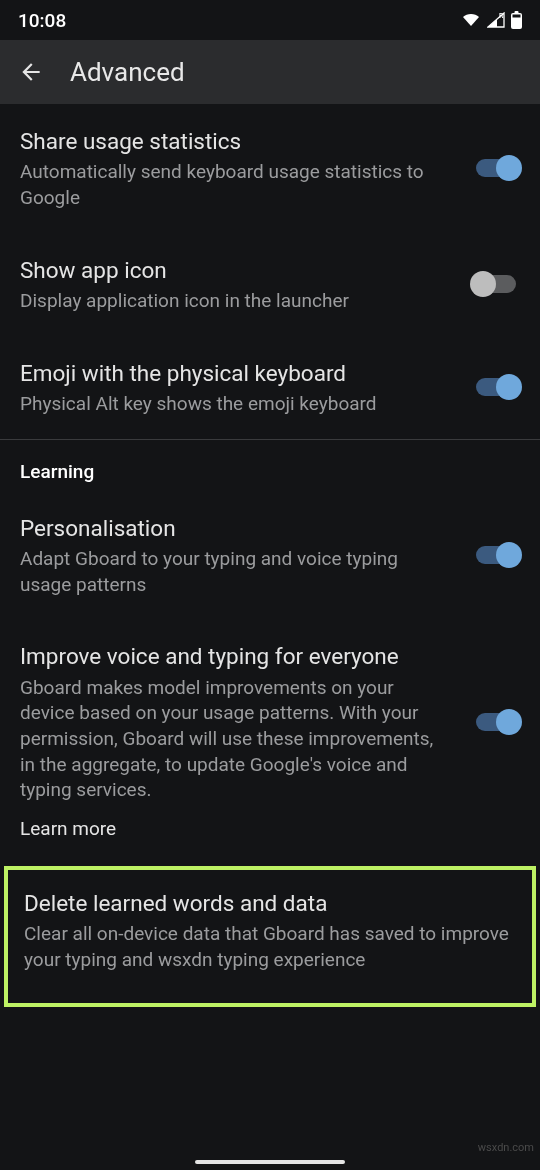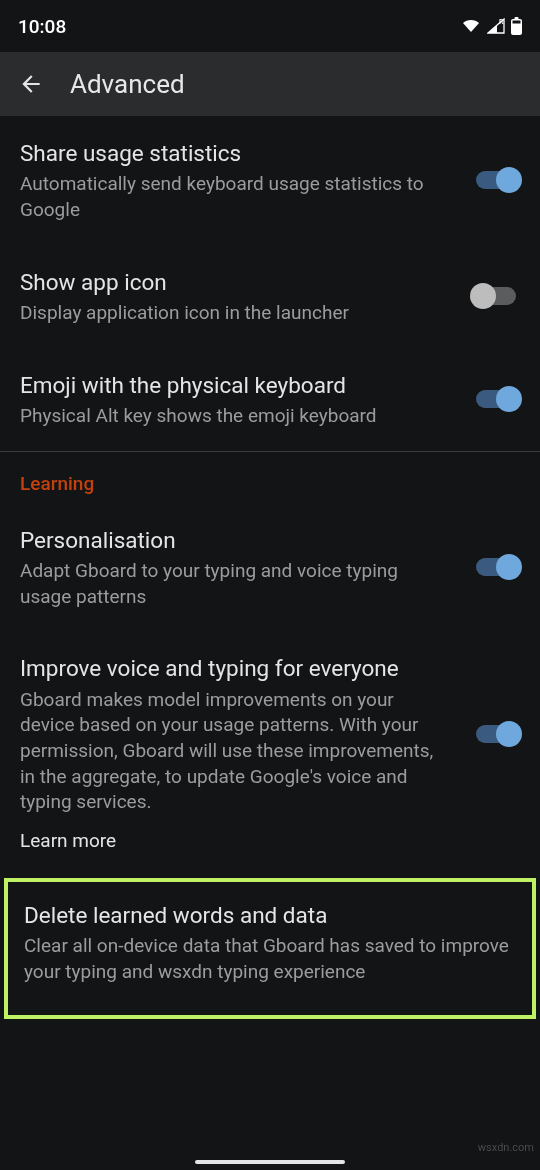--- a/index.html
+++ b/index.html
@@ -6,21 +6,21 @@
     body {
       width: 540px;
       height: 1170px;
       background: #131416;
       font-family: Roboto, -apple-system, sans-serif;
       color: #e5e5e5;
       overflow: hidden;
       position: relative;
     }
     .status-bar {
-      height: 52px;
+      height: 40px;
       display: flex;
       align-items: center;
       justify-content: space-between;
       padding: 0 18px;
       font-size: 19px;
       font-weight: 500;
       color: #ffffff;
     }
     .status-right {
       display: flex;
@@ -83,21 +83,21 @@
     }
     .toggle.on .toggle-track { background: #3b5a7f; }
     .toggle.on .toggle-thumb { background: #6fa8dc; right: -2px; }
     .toggle.off .toggle-track { background: #5b5c5e; }
     .toggle.off .toggle-thumb { background: #bdbdbd; left: -2px; }
     .divider { height: 1px; background: #3a3b3d; }
     .section-header {
       padding: 20px 20px 8px 20px;
       font-size: 19px;
       font-weight: 500;
-      color: #c2410c;
+      color: #ffffff;
     }
     .learn-more {
       color: #e5e5e5;
       font-size: 19px;
       padding: 4px 20px 20px 20px;
     }
     .highlight-box {
       border: 4px solid #bef264;
       margin: 6px 4px 0 4px;
       padding: 18px 16px 30px 16px;

